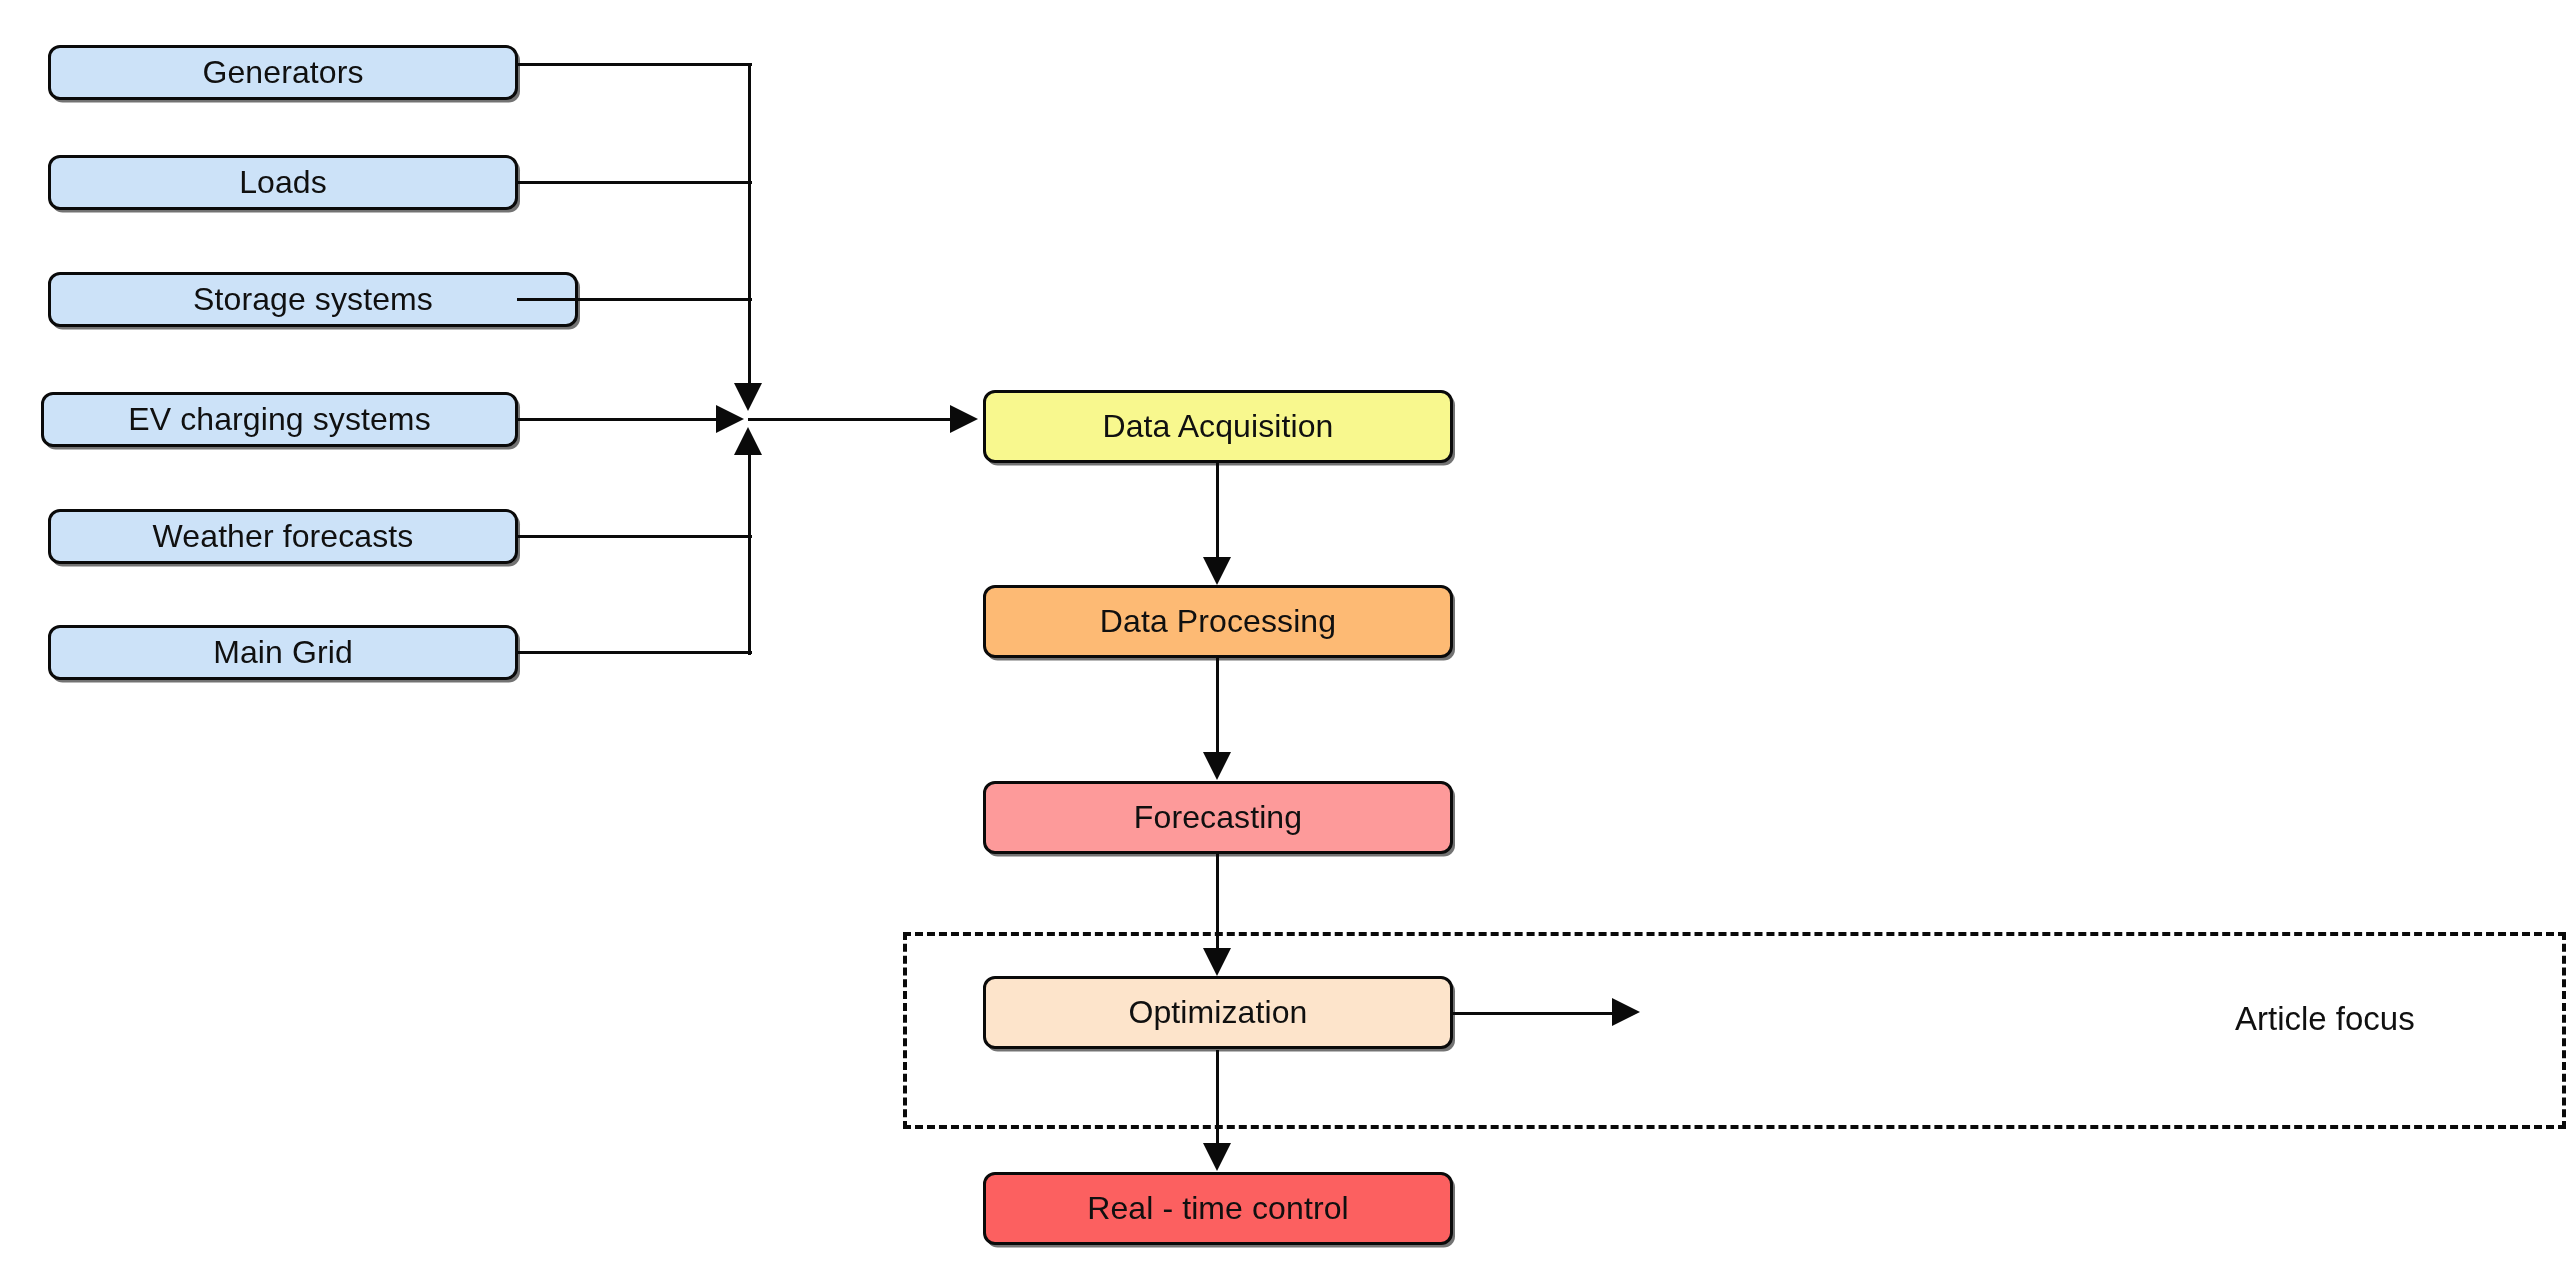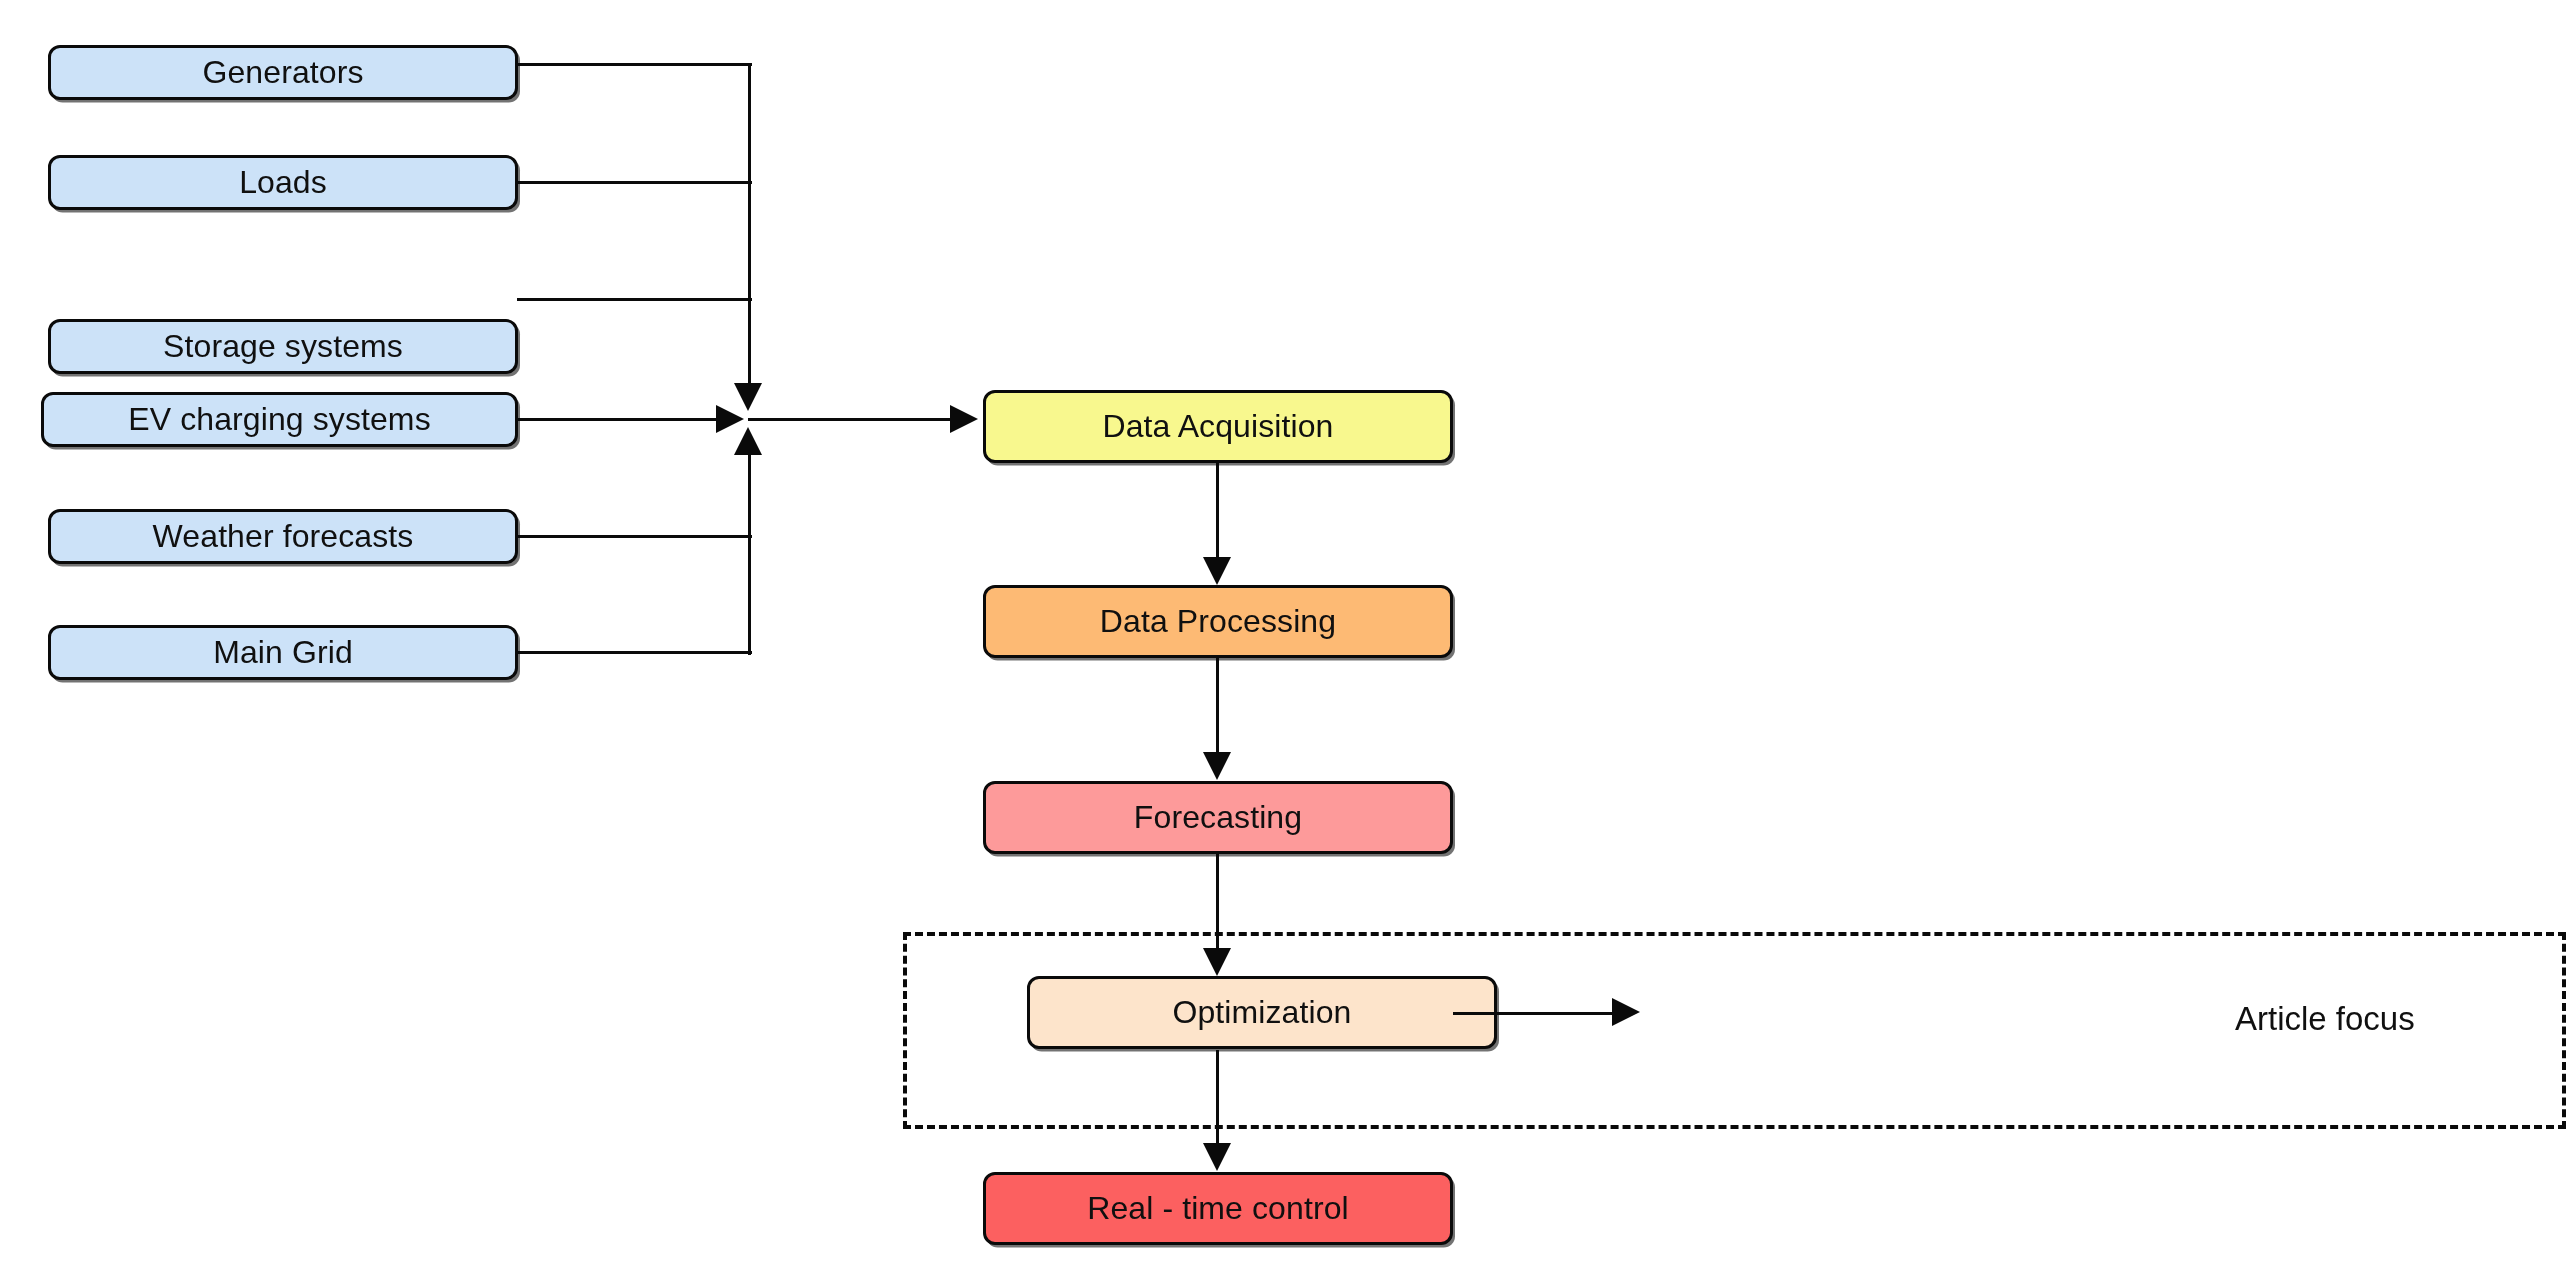--- a/index.html
+++ b/index.html
@@ -87,21 +87,21 @@
 <body>
 
 <div id="canvas">
 
   <div class="node source" style="left:48px; top:37px; width:470px; height:55px;margin-top:8px;">
     <span>Generators</span>
   </div>
   <div class="node source" style="left:48px; top:155px; width:470px; height:55px;">
     <span>Loads</span>
   </div>
-  <div class="node source" style="left:48px; top:272px; width:470px; height:55px;margin-top:47px;">
+  <div class="node source" style="left:48px; top:272px; width:530px; height:55px;">
     <span>Storage systems</span>
   </div>
   <div class="node source" style="left:41px; top:392px; width:477px; height:55px;">
     <span>EV charging systems</span>
   </div>
   <div class="node source" style="left:48px; top:509px; width:470px; height:55px;">
     <span>Weather forecasts</span>
   </div>
   <div class="node source" style="left:48px; top:625px; width:470px; height:55px;">
     <span>Main Grid</span>
@@ -132,21 +132,21 @@
   </div>
 
   <div class="node process" style="left:983px; top:585px; width:470px; height:73px;">
     <span>Data Processing</span>
   </div>
 
   <div class="node forecast" style="left:983px; top:781px; width:470px; height:73px;">
     <span>Forecasting</span>
   </div>
 
-  <div class="node optim" style="left:983px; top:976px; width:470px; height:73px;margin-left:44px;">
+  <div class="node optim" style="left:983px; top:976px; width:470px; height:73px;">
     <span>Optimization</span>
   </div>
 
   <div class="node control" style="left:983px; top:1172px; width:470px; height:73px;">
     <span>Real - time control</span>
   </div>
 
 
   <div class="vline" style="left:1216px; top:463px; height:95px;"></div>
   <div class="arrow down" style="left:1203px; top:557px;"></div>

